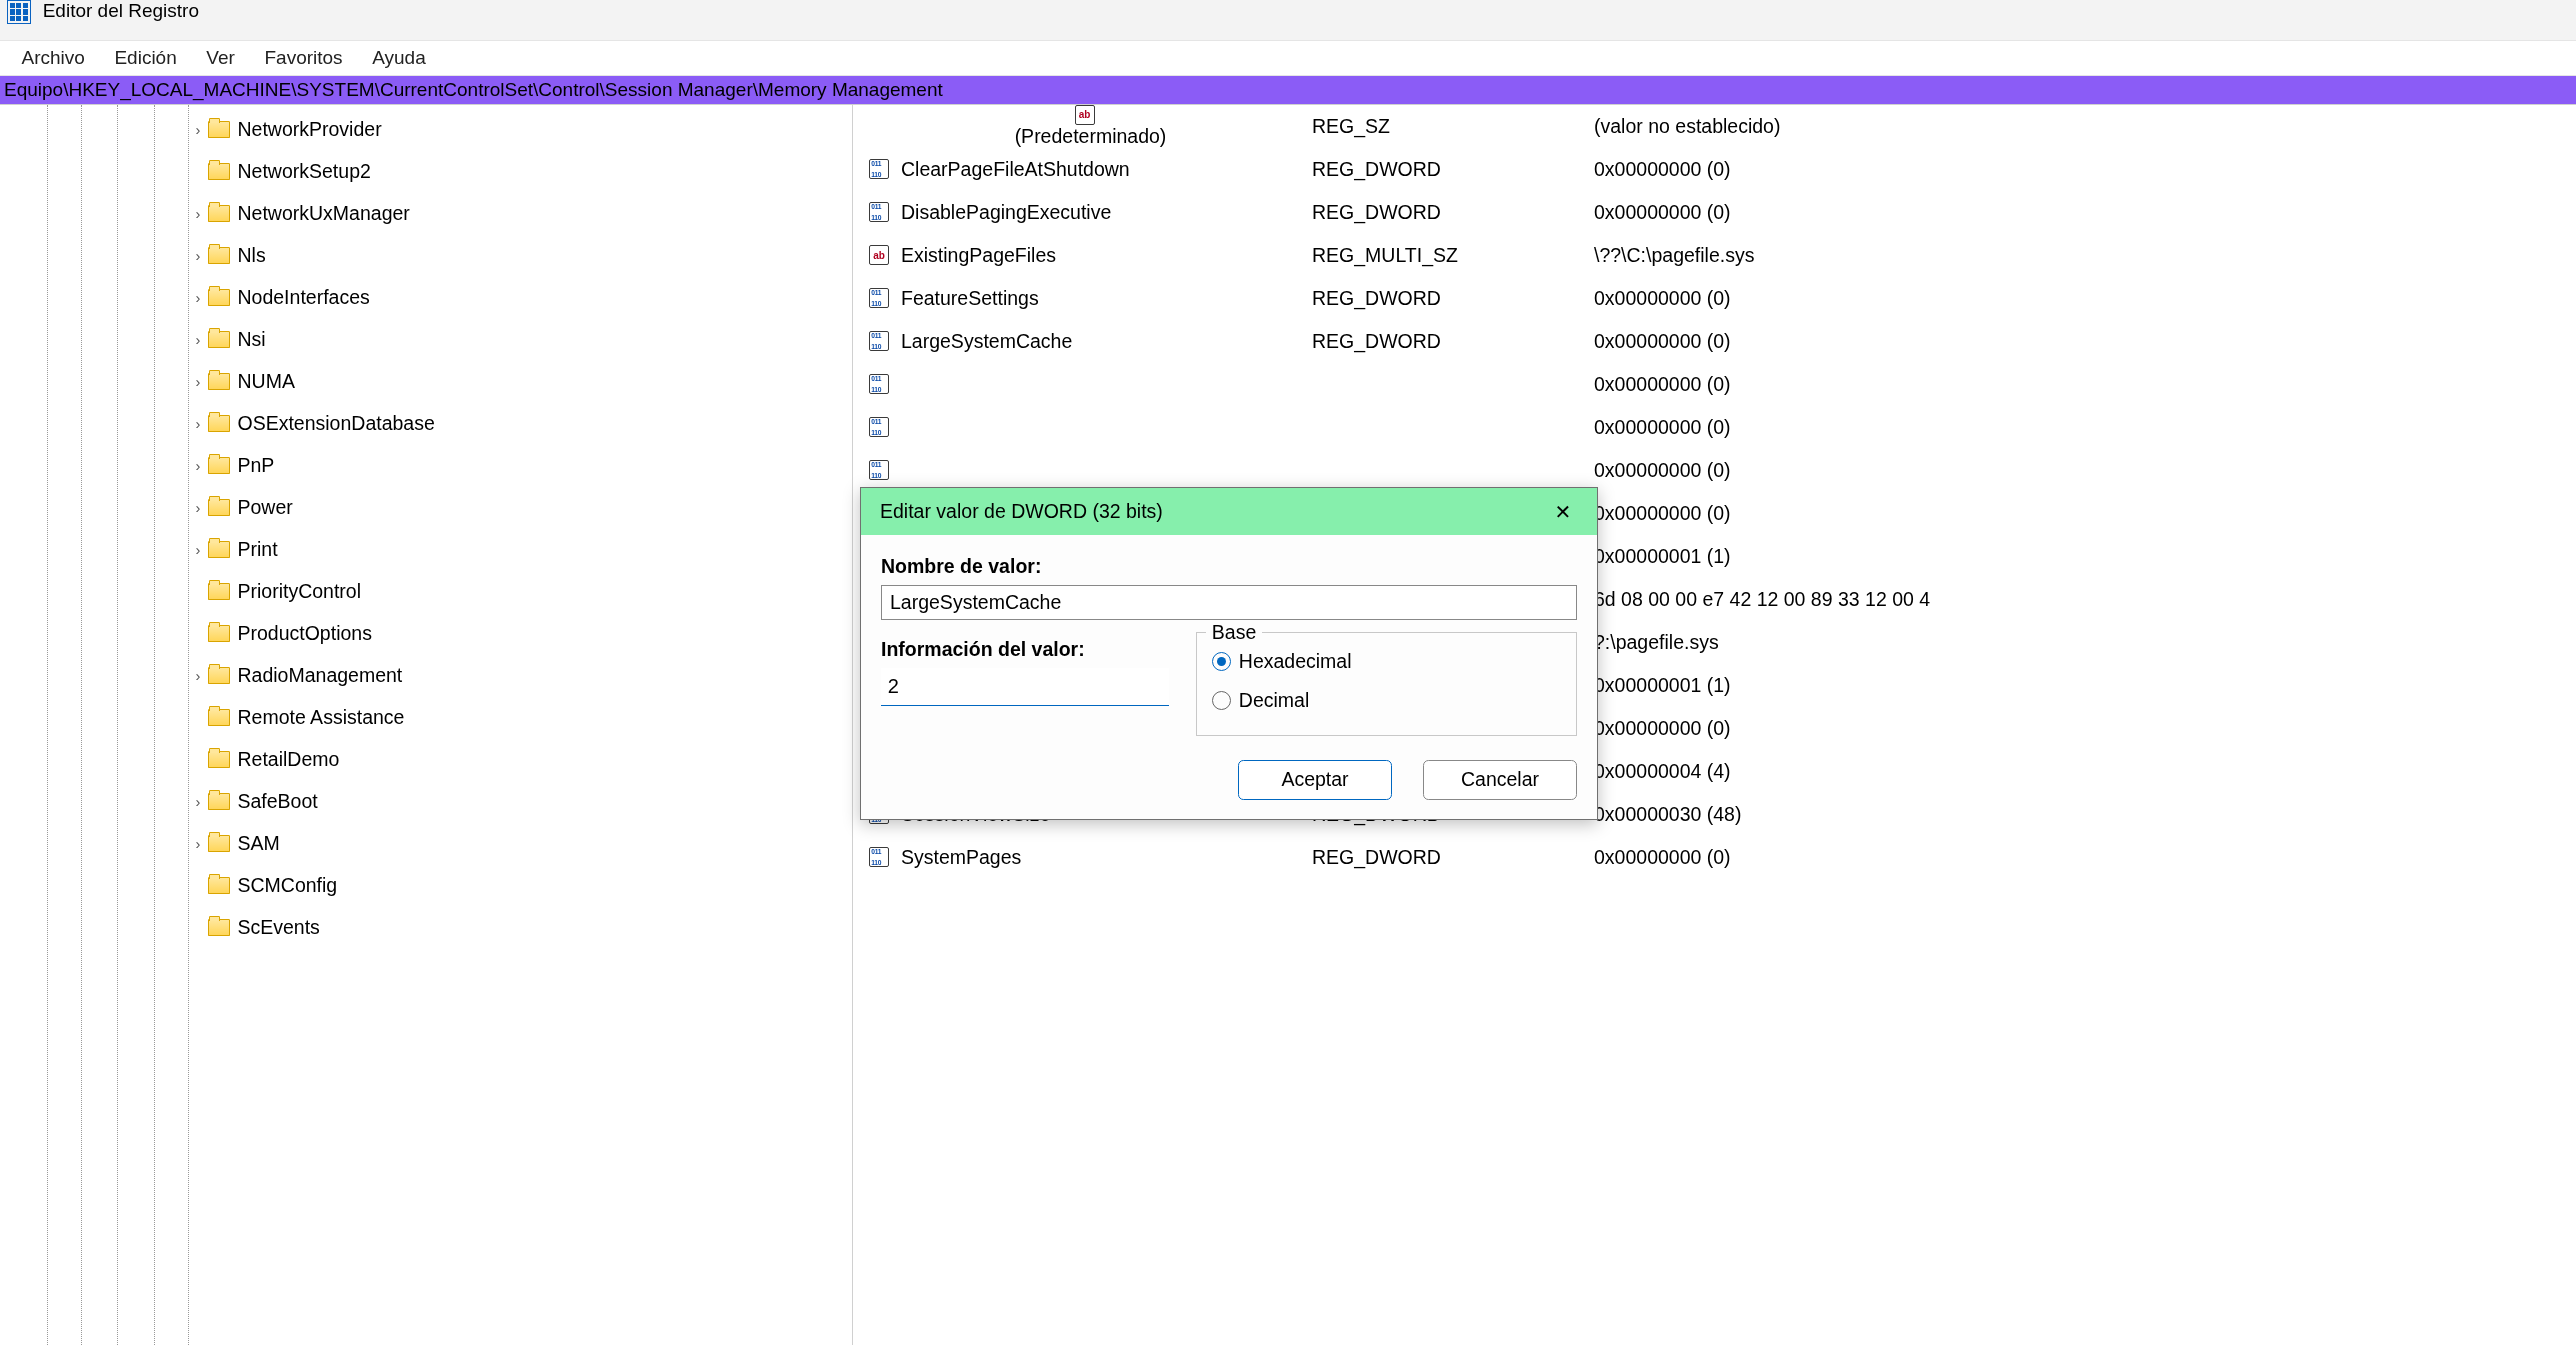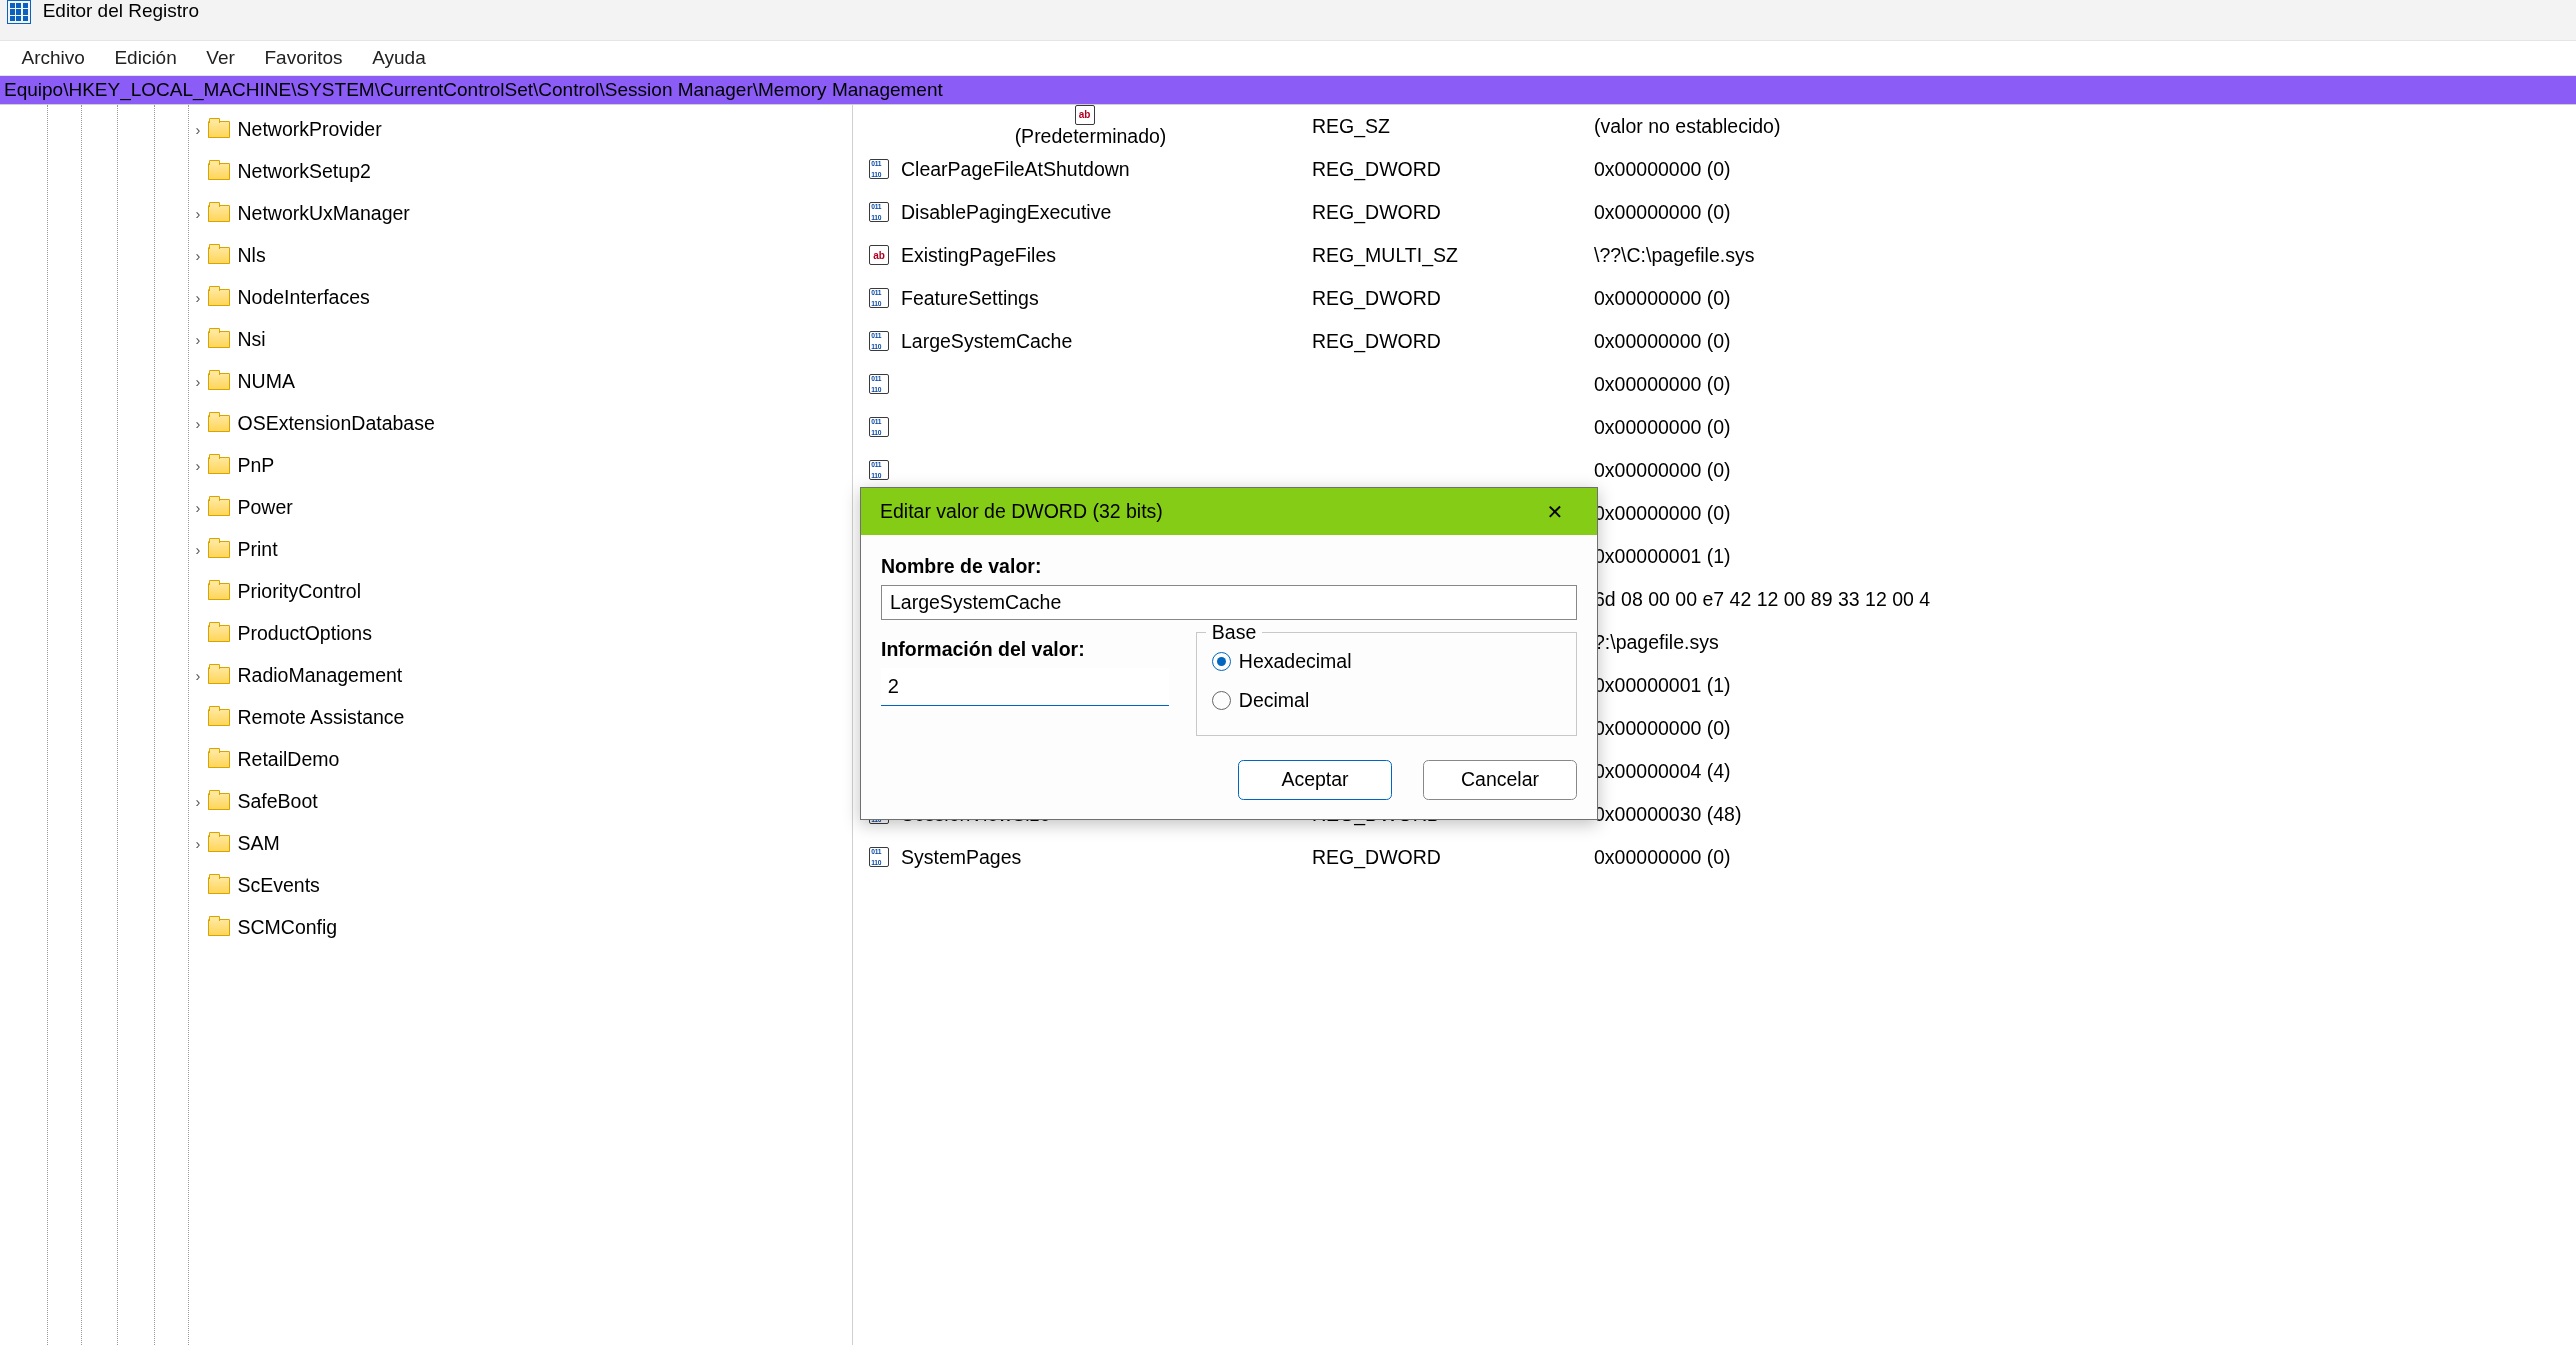--- a/index.html
+++ b/index.html
@@ -44,21 +44,21 @@
 .list-row { display: flex; align-items: center; height: 43px; padding-left: 16px; font-size: 19.5px; }
 .reg-icon { width: 20px; height: 20px; margin-right: 12px; background: #fff; border: 1.3px solid #3a3a3a; border-radius: 2px; display: flex; align-items: center; justify-content: center; font-size: 10px; font-weight: bold; position: relative; }
 .reg-icon.sz { color: #b00020; }
 .reg-icon.dw { color: #0a4aa8; font-size: 8.7px; letter-spacing: -0.3px; }
 .reg-icon.sz:before { content: "ab"; }
 .reg-icon.dw:before { content: "011"; position: absolute; top: 0; left: 1.3px; font-size: 6.7px; }
 .reg-icon.dw:after { content: "110"; position: absolute; bottom: 0; left: 1.3px; font-size: 6.7px; }
 
 
 .dialog { position: absolute; left: 860px; top: 487px; width: 738px; background: #fdfdfd; border: 0.7px solid #707070; box-shadow: 0 4px 16px rgba(0,0,0,0.25); }
-.dlg-title { display: flex; align-items: center; justify-content: space-between; height: 47px; padding: 0 26px 0 19px; font-size: 19.5px; background: #84cc16; text-align: right; }
+.dlg-title { display: flex; align-items: center; justify-content: space-between; height: 47px; padding: 0 18px 0 19px; font-size: 19.5px; background: #86efac; text-align: right; }
 .dlg-close { width: 32px; height: 32px; display: flex; align-items: center; justify-content: center; font-size: 20px; cursor: default; }
 .dlg-body { padding: 13.4px 20px 19px 20px; font-size: 19.5px; }
 .dlg-label { margin: 6.7px 0 6.7px 0; font-weight: bold; }
 .dlg-input { width: 100%; height: 35px; border: 0.7px solid #888; padding: 0 8px; font-size: 19.5px; background: #fff; }
 .dlg-input.ro { background: #fff; }
 .dlg-row { display: flex; gap: 27px; margin-top: 12px; }
 .dlg-col-left { flex: 0 0 288px; }
 .dlg-col-right { flex: 1; }
 .fieldset { border: 0.7px solid #c8c8c8; padding: 9.4px 14.8px 14.8px 14.8px; position: relative; }
 .fieldset .legend { position: absolute; top: -12px; left: 9.4px; background: #fdfdfd; padding: 0 5.4px; font-size: 19.5px; }
@@ -197,26 +197,26 @@
           <span>SafeBoot</span>
         </li>
         <li class="tree-row">
           <span class="expander">›</span>
           <span class="folder-icon"></span>
           <span>SAM</span>
         </li>
         <li class="tree-row">
           <span class="expander empty">·</span>
           <span class="folder-icon"></span>
+          <span>SCMConfig</span>
+        </li>
+        <li class="tree-row">
+          <span class="expander empty">·</span>
+          <span class="folder-icon"></span>
           <span>ScEvents</span>
-        </li>
-        <li class="tree-row">
-          <span class="expander empty">·</span>
-          <span class="folder-icon"></span>
-          <span>SCMConfig</span>
         </li>
       </ul>
   </div>
 
   <div class="list-pane">
     <div class="list-body" id="list-body">
         <div class="list-row">
           <div class="col-name" style="display: flex; align-items: center; flex-direction: column;">
             <span class="reg-icon sz"></span>
             <span>(Predeterminado)</span>

